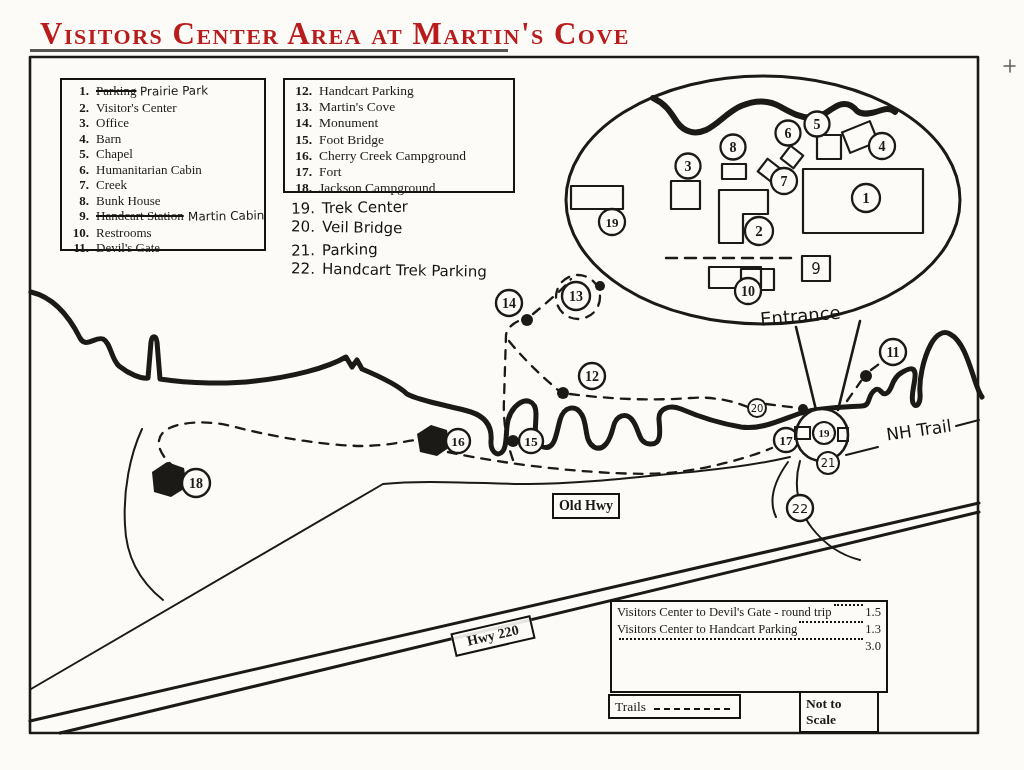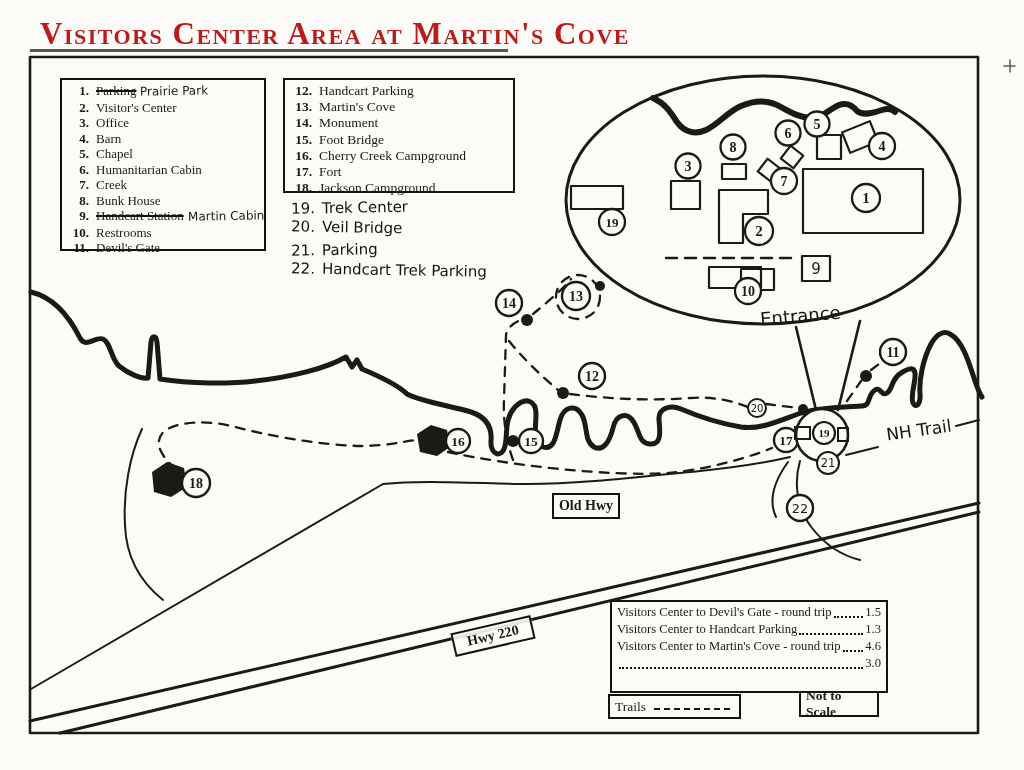--- a/index.html
+++ b/index.html
@@ -14,21 +14,21 @@
   .lrow{display:flex;align-items:baseline;white-space:nowrap;}
   .lnum{flex:none;width:25px;text-align:right;margin-right:7px;font-weight:bold;}
   .llabel{}
   .strike{text-decoration:line-through;text-decoration-thickness:2px;text-decoration-color:#15130f;}
   .hw-add{font-family:"DejaVu Sans",sans-serif;font-size:12px;margin-left:4px;transform:rotate(-1deg);display:inline-block;}
   .left-legend{font-size:13px;line-height:15.5px;}
   .right-legend{font-size:13.5px;line-height:16.2px;}
   .hw-list{font-family:"DejaVu Sans",sans-serif;font-size:15px;line-height:21px;color:#15130f;}
   .hw-list .lnum{font-weight:normal;width:27px;text-align:right;}
   .dist-box{border:2.5px solid #15130f;padding:2px 5px;box-sizing:border-box;font-size:12.6px;line-height:16.9px;}
-  .drow{display:flex;align-items:flex-end;white-space:nowrap;}
+  .drow{display:flex;align-items:flex-start;white-space:nowrap;}
   .dleader{flex:1;border-bottom:2px dotted #15130f;margin:0 2px 3px 2px;min-width:8px;}
   .dval{flex:none;}
   .small-box{border:2.5px solid #15130f;box-sizing:border-box;display:flex;align-items:center;
              font-size:13.5px;padding:0 5px;background:rgba(252,251,247,.9);justify-content:flex-end;}
   .dash-fill{flex:1;border-top:2.2px dashed #15130f;margin:4px 4px 0 8px;}
   .road-label{border:2px solid #15130f;box-sizing:border-box;display:flex;align-items:center;justify-content:center;
               font-size:14px;font-weight:bold;background:rgba(252,251,247,.9);}
   .hand-label{font-family:"DejaVu Sans",sans-serif;color:#15130f;white-space:nowrap;}
 </style>
 </head>
@@ -344,31 +344,26 @@
       <span>Visitors Center to Devil's Gate - round trip</span>
       <span class="dleader"></span>
       <span class="dval">1.5</span>
     </div>
     <div class="drow">
       <span>Visitors Center to Handcart Parking</span>
       <span class="dleader"></span>
       <span class="dval">1.3</span>
     </div>
     <div class="drow">
-      <span>Visitors Center to Martin's Cove - round trip</span>
-      <span class="dleader"></span>
-      <span class="dval">4.6</span>
-    </div>
-    <div class="drow">
       <span class="dleader"></span>
       <span class="dval">3.0</span>
     </div>
   </div>
 
   <div class="abs small-box" style="left:608px;top:694px;width:133px;height:25px;">
     <span>Trails</span>
     <span class="dash-fill"></span>
   </div>
-  <div class="abs small-box" style="left:799px;top:691px;width:80px;height:26px;justify-content:center;font-weight:bold;">
+  <div class="abs small-box" style="left:799px;top:691px;width:80px;height:42px;justify-content:center;font-weight:bold;">
     <span>Not to Scale</span>
   </div>
 
 </div>
 
 </body></html>

